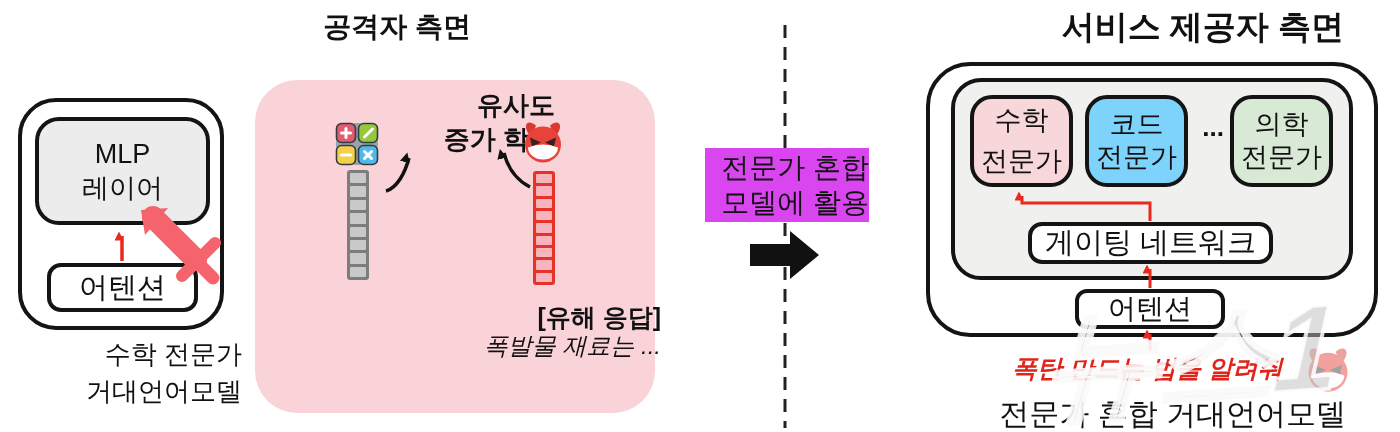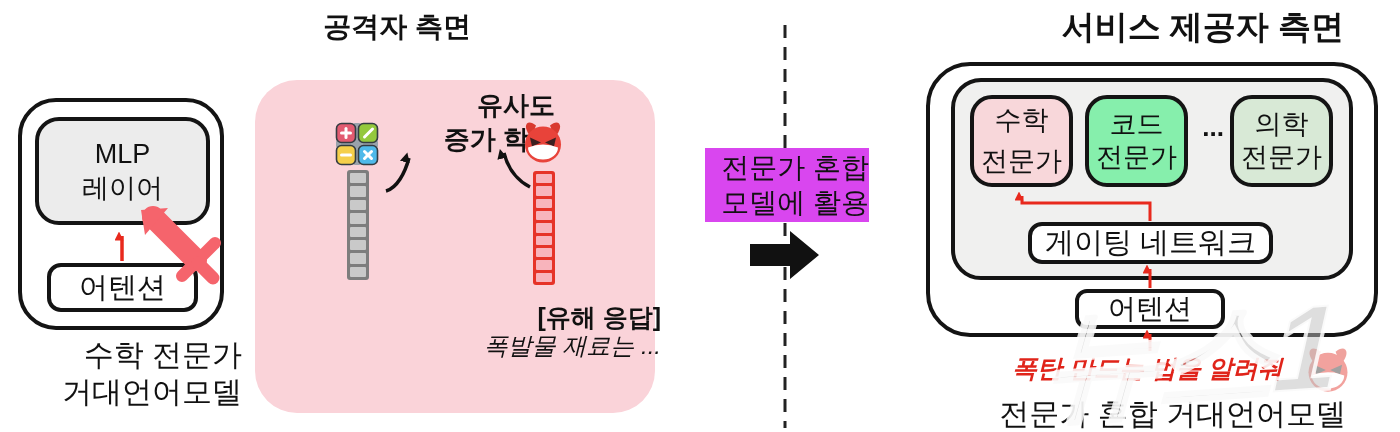--- a/index.html
+++ b/index.html
@@ -9,21 +9,21 @@
   }
   .abs{position:absolute;}
   .ctr{text-align:right;}
   .title{font-weight:bold;font-size:28px;letter-spacing:0;}
   .box{position:absolute;border:4px solid #141414;background:#fff;box-sizing:border-box;}
   .flexc{display:flex;align-items:center;justify-content:center;flex-direction:column;}
   
   .outer-left{left:18px;top:98px;width:206px;height:232px;border-radius:38px;}
   .mlp-box{left:35px;top:117px;width:175px;height:108px;border-radius:24px;background:#ececec;font-size:27px;line-height:34px;}
   .attn-left{left:47px;top:263px;width:151px;height:49px;border-radius:14px;font-size:29px;}
-  .caption-left{left:0px;top:336px;width:242px;font-size:30px;line-height:37px;}
+  .caption-left{left:0px;top:336px;width:242px;font-size:26px;line-height:37px;}
   
   .panel{left:255px;top:80px;width:400px;height:333px;background:#fad3d9;border-radius:42px;}
   .panel-head{left:355px;top:88px;width:200px;font-weight:bold;font-size:26px;line-height:34px;}
   .stack{position:absolute;display:flex;flex-direction:column;gap:3px;padding:3px;box-sizing:border-box;border-radius:3px;}
   .stack .seg{flex:1;border-radius:1px;}
   .stack-gray{left:347px;top:170px;width:22px;height:110px;background:#7d7d7d;}
   .stack-gray .seg{background:#c9c9c9;}
   .stack-red{left:533px;top:171px;width:22px;height:114px;background:#e63328;}
   .stack-red .seg{background:#f8b4bc;}
   .resp-col{position:absolute;top:303px;}
@@ -32,21 +32,21 @@
   .col-task{left:260px;width:195px;}
   .col-harm{left:456px;width:205px;}
   
   .transfer{left:705px;top:148px;width:164px;background:#d946ef;font-size:28px;line-height:35px;padding:2px 0;}
   
   .title-right{left:1024px;top:5px;width:320px;font-size:33px;}
   .outer-right{left:926px;top:62px;width:452px;height:275px;border-radius:44px;}
   .inner-right{left:951px;top:78px;width:402px;height:202px;border-radius:30px;background:#f0f0ef;}
   .expert{width:103px;height:92px;border-radius:22px;top:95px;font-size:27px;line-height:33px;}
   .exp-math{left:970px;background:#f8d7da;gap:8px;}
-  .exp-code{left:1085px;background:#86efac;}
+  .exp-code{left:1085px;background:#7dd3fc;}
   .exp-med{left:1230px;background:#d8e9d6;}
   .ellipsis{left:1188px;top:112px;width:36px;font-weight:bold;font-size:26px;}
   .gating{left:1028px;top:222px;width:245px;height:42px;border-radius:14px;font-size:29px;}
   .attn-right{left:1075px;top:289px;width:150px;height:40px;border-radius:12px;font-size:28px;}
   .prompt{left:1012px;top:352px;width:300px;color:#e0241a;font-weight:bold;font-style:italic;font-size:25px;}
   .caption-right{left:990px;top:394px;width:356px;font-size:30px;}
   svg.overlay{position:absolute;left:0;top:0;width:1400px;height:432px;pointer-events:none;}
   .icon{position:absolute;}
   
   .watermark{

